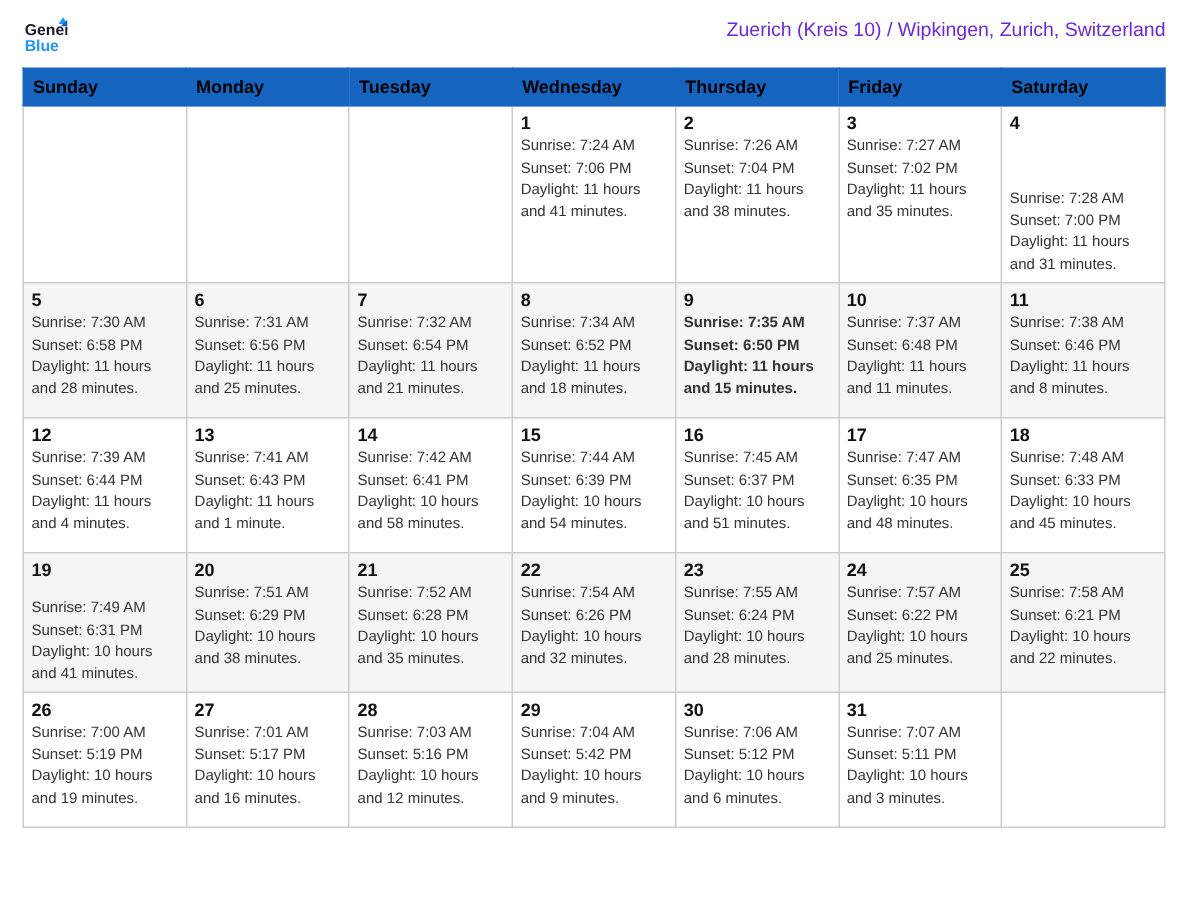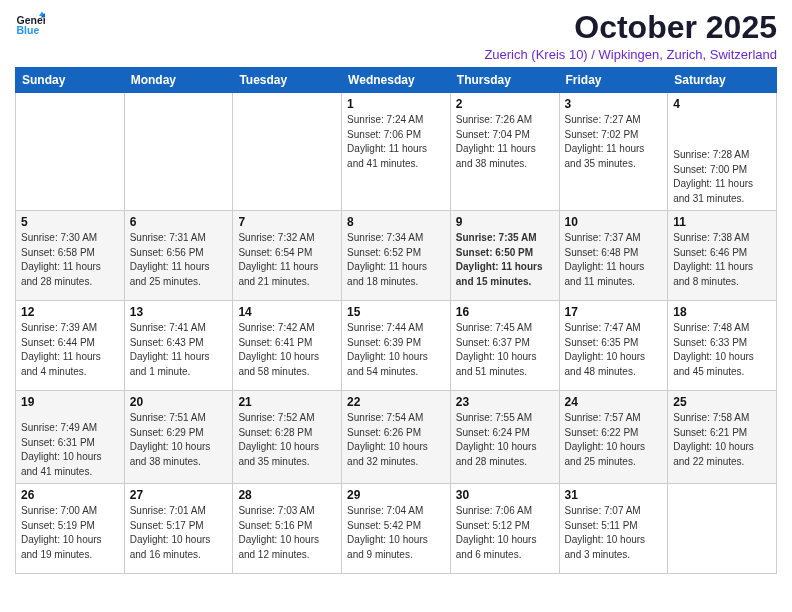--- a/index.html
+++ b/index.html
@@ -42,21 +42,21 @@
       color: #6d28d9;
       margin-top: 2px;
     }
     table {
       width: 100%;
       border-collapse: collapse;
       font-size: 10.5px;
     }
     thead th {
       background: #1565C0;
-      color: #ffffff;
+      color: #000000;
       text-align: left;
       padding: 5px 6px;
       font-size: 12px;
       font-weight: bold;
       border: 1px solid #1565C0;
     }
     tbody td {
       border: 1px solid #ccc;
       vertical-align: top;
       padding: 4px 5px;
@@ -91,21 +91,20 @@
   <div class="header">
     <div class="logo">
       <svg class="logo-icon" viewBox="0 0 40 40">
         <text x="2" y="18" font-size="14" font-weight="bold" fill="#1a1a2e">General</text>
         <text x="2" y="32" font-size="14" font-weight="bold" fill="#2196F3">Blue</text>
         <polygon points="32,8 40,8 36,2" fill="#2196F3"></polygon>
         <polygon points="34,10 40,10 40,4" fill="#1565C0"></polygon>
       </svg>
     </div>
     <div class="title-area">
-      <div class="month-title">October 2025</div>
       <div class="subtitle">Zuerich (Kreis 10) / Wipkingen, Zurich, Switzerland</div>
     </div>
   </div>
 
   <table>
     <thead>
       <tr>
       <th>Sunday</th>
           <th>Monday</th>
           <th>Tuesday</th>

